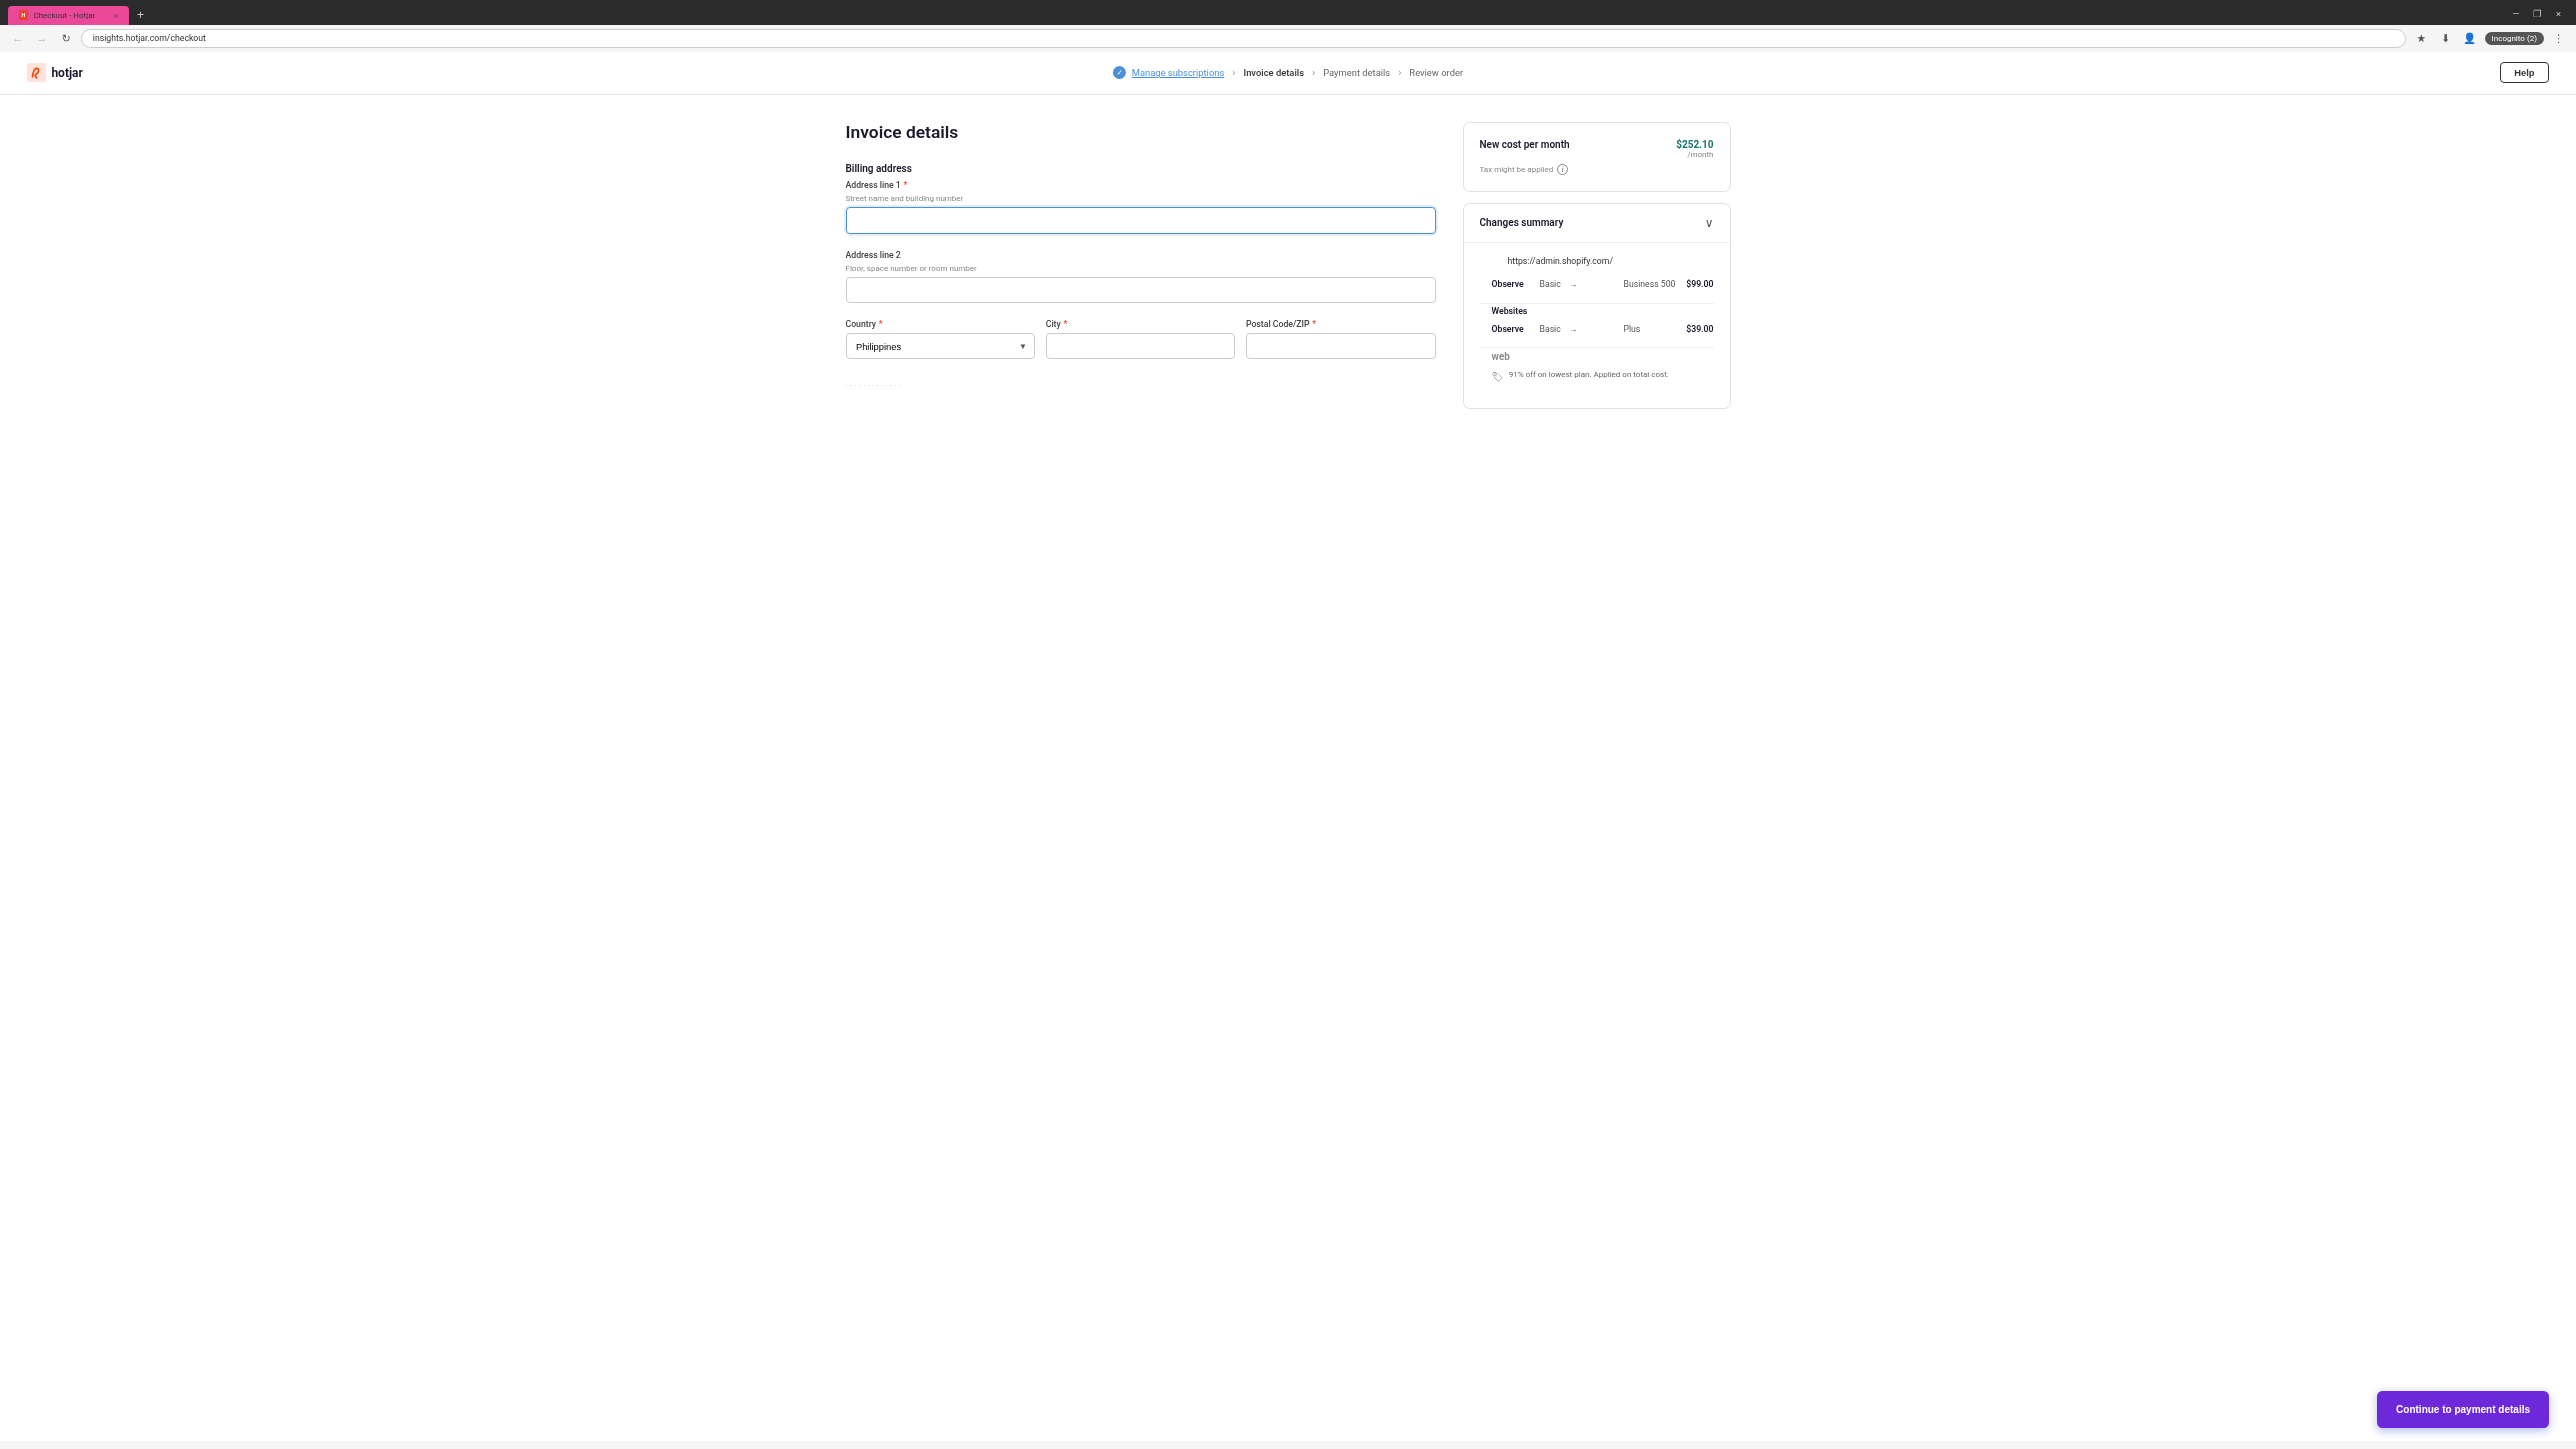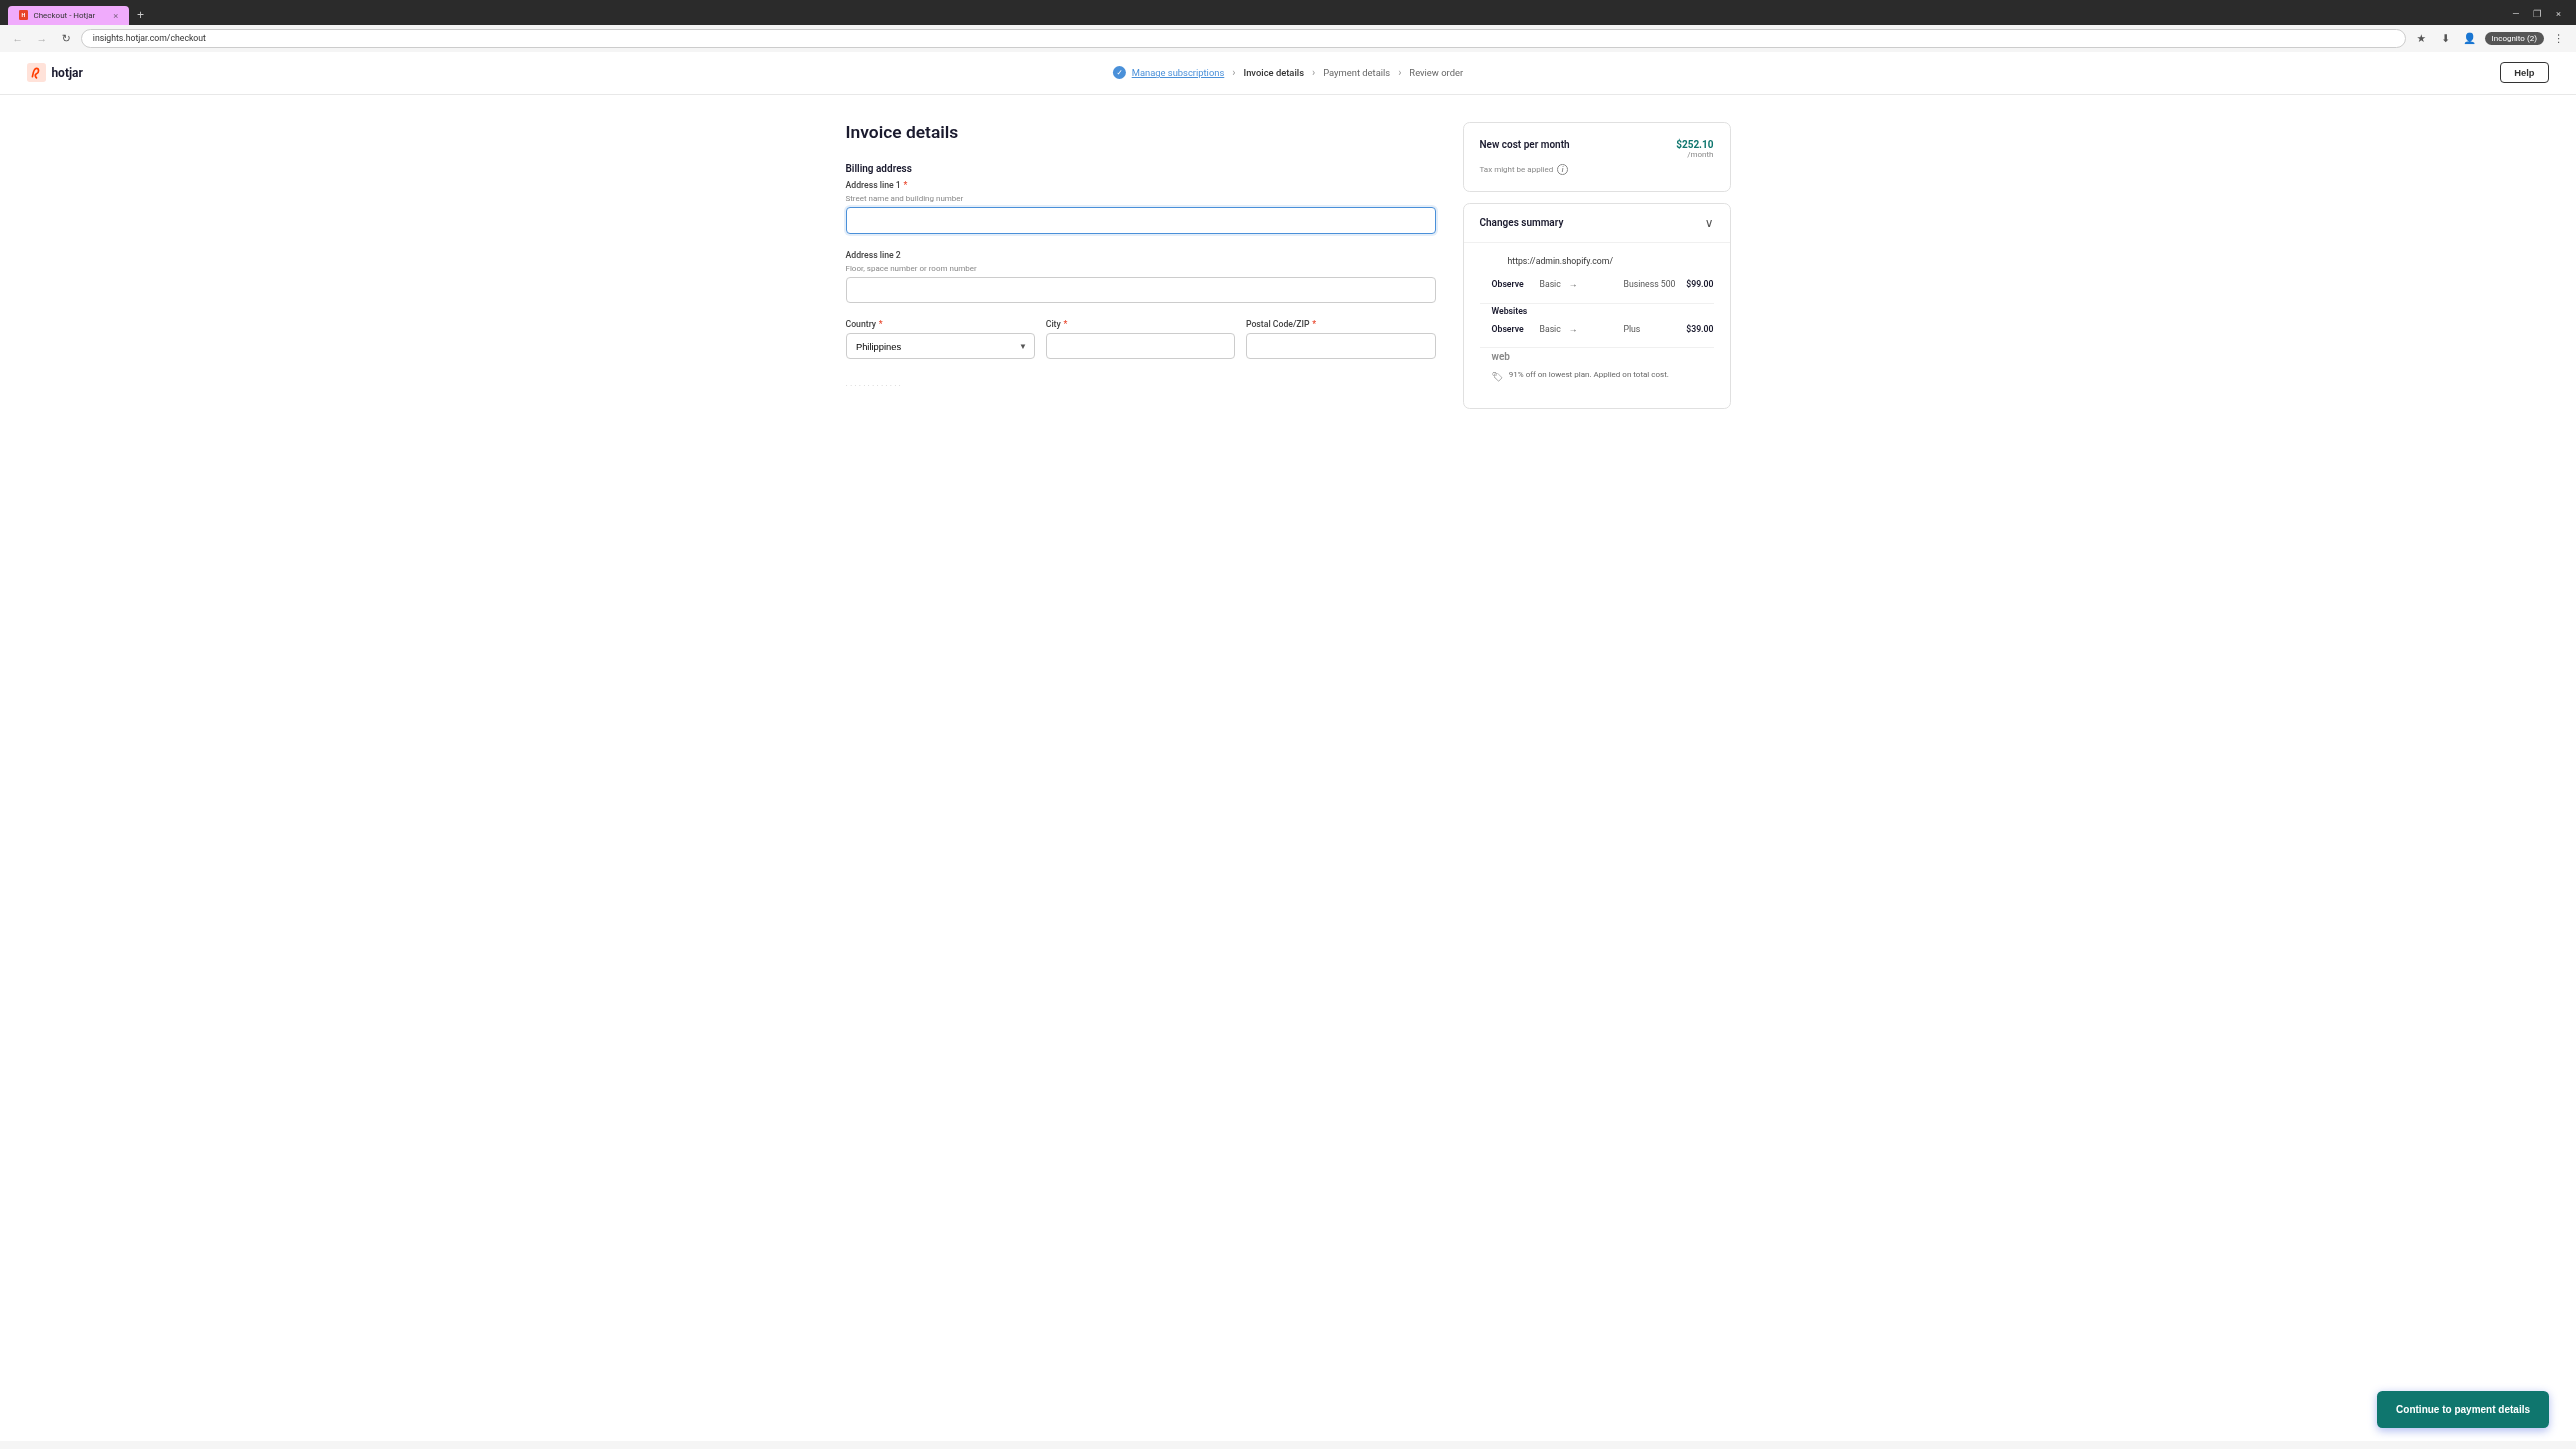--- a/index.html
+++ b/index.html
@@ -28,21 +28,21 @@
       border-radius: 4px 4px 0 0;
       padding: 4px 10.7px;
       display: flex;
       align-items: center;
       gap: 5.4px;
       color: #ccc;
       font-size: 8px;
       min-width: 121px;
     }
     .browser-tab.active {
-      background: #f0abfc;
+      background: #ec4899;
       color: #333;
     }
     .tab-favicon {
       width: 9.4px;
       height: 9.4px;
       background: #e8442a;
       border-radius: 1.3px;
       display: inline-flex;
       align-items: center;
       justify-content: center;
@@ -434,21 +434,21 @@
       font-weight: 600;
       color: #888;
       margin-bottom: 8px;
     }
 
     
     .continue-btn {
       position: fixed;
       bottom: 21.5px;
       right: 27px;
-      background: #0f766e;
+      background: #6d28d9;
       color: white;
       border: none;
       border-radius: 5.4px;
       padding: 13px 19px;
       font-size: 10px;
       font-weight: 600;
       cursor: pointer;
       box-shadow: 0 2.7px 8px rgba(59,91,219,0.4);
     }
 

